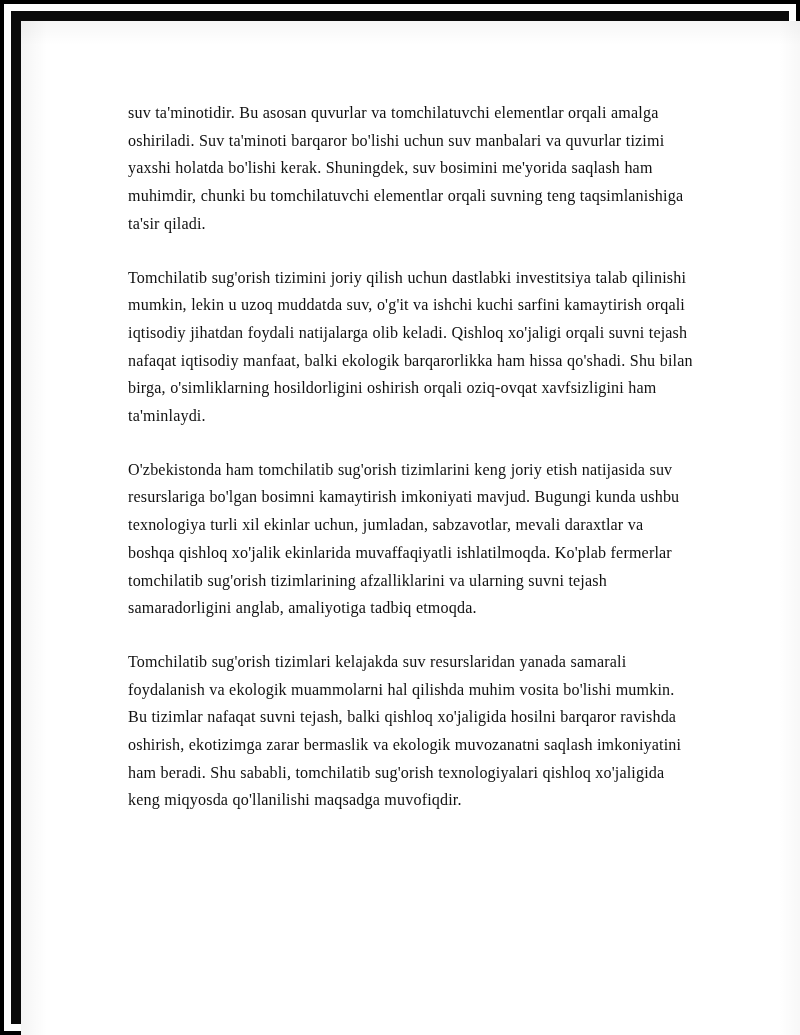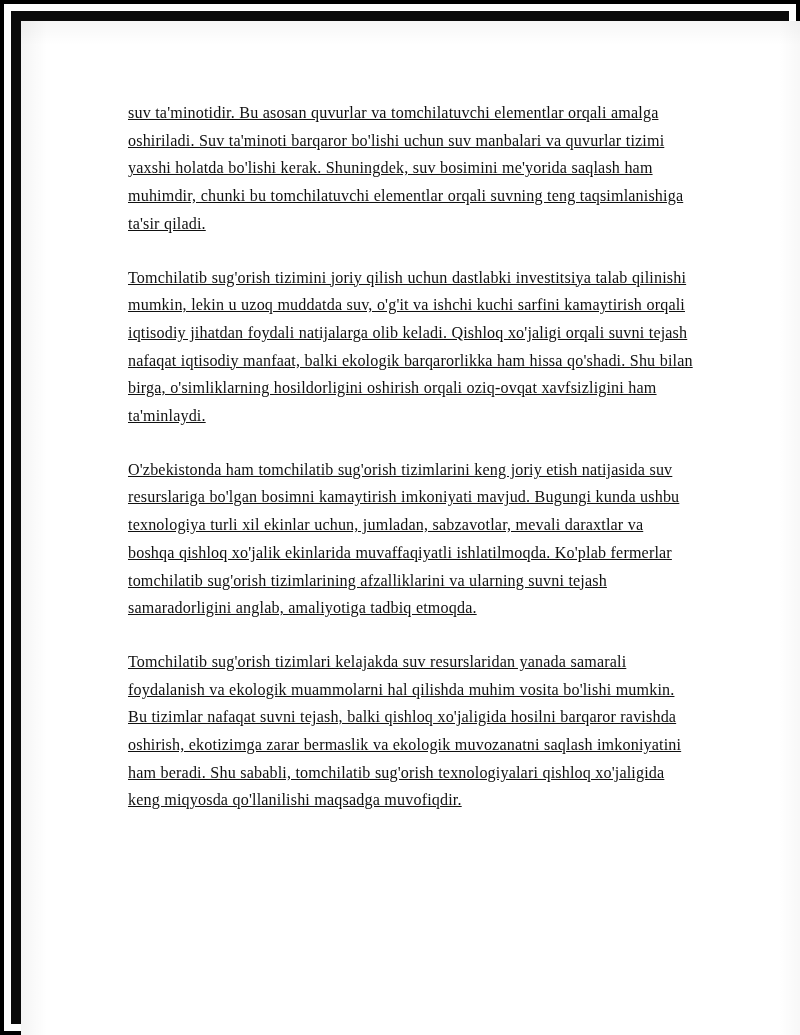--- a/index.html
+++ b/index.html
@@ -80,21 +80,20 @@
   }
 
   .paragraph {
     margin: 0 0 26px 0;
     font-size: 16.1px;
     line-height: 27.7px;
     color: #111111;
     text-align: left;
     letter-spacing: 0.01em;
     word-spacing: 0.012em;
-    text-decoration: underline;
     -webkit-font-smoothing: antialiased;
   }
 
   .paragraph:last-child {
     margin-bottom: 8px;
   }
 </style>
 </head>
 <body>
 

